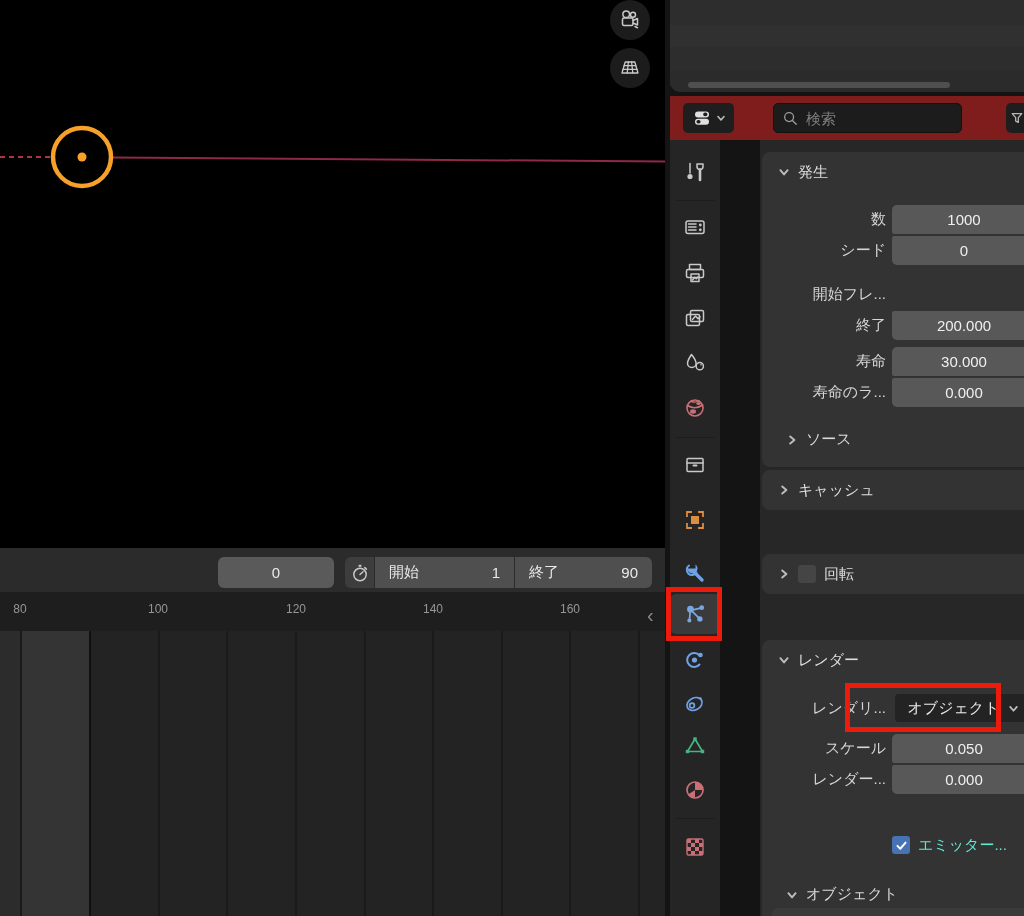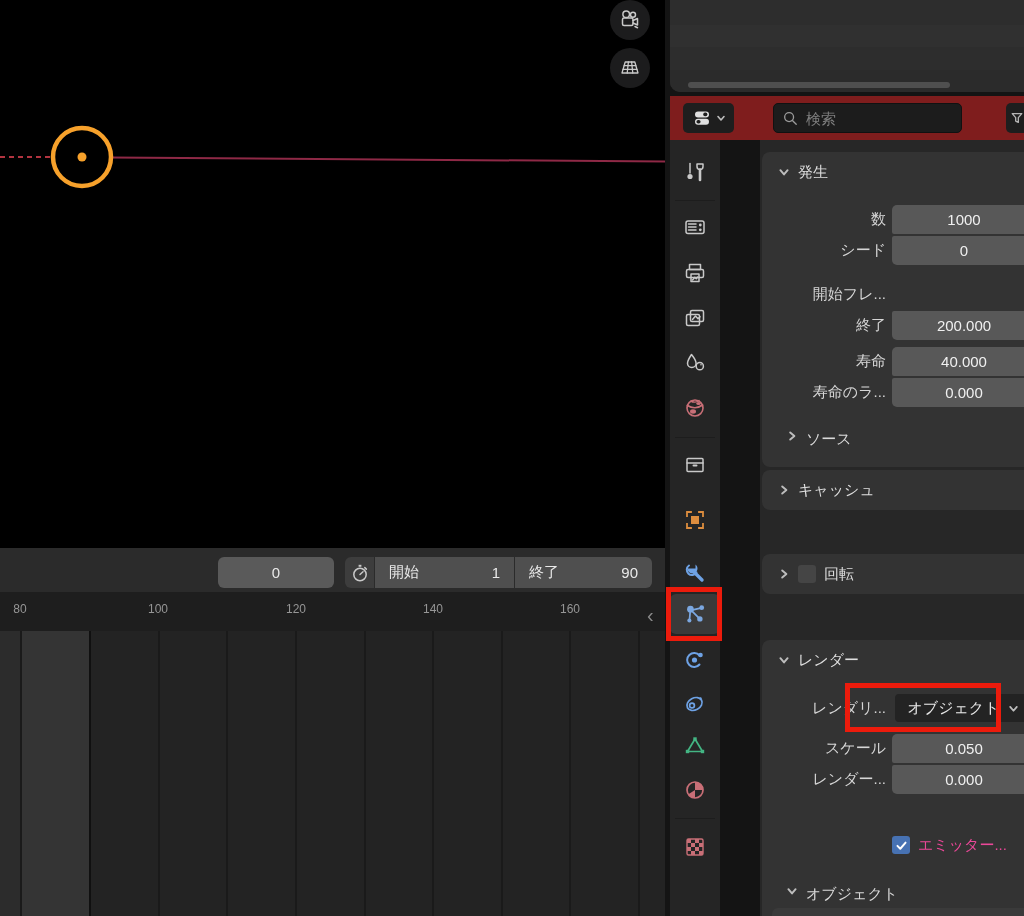--- a/index.html
+++ b/index.html
@@ -67,21 +67,21 @@
              color:#d6d6d6;white-space:nowrap;overflow:hidden;}
   .field{position:absolute;left:130px;width:144px;height:29px;background:#585858;
          display:flex;align-items:center;justify-content:center;font-size:15px;color:#f0f0f0;}
   .fld-top{border-radius:5px 5px 2px 2px;}
   .fld-bot{border-radius:2px 2px 5px 5px;}
   .dropdown{position:absolute;left:133px;width:136px;height:28px;background:#232323;
             border-radius:4px;display:flex;align-items:center;justify-content:center;
             gap:8px;font-size:15px;color:#e8e8e8;}
   .anim-dot{position:absolute;left:287px;width:8px;height:8px;border-radius:50%;
             background:#cccccc;}
-  .subpanel-header{position:absolute;left:24px;display:flex;gap:8px;
+  .subpanel-header{position:absolute;left:24px;display:flex;align-items:center;gap:8px;
                    font-size:15px;color:#d9d9d9;}
   .checkbox{width:18px;height:18px;border-radius:3px;display:flex;align-items:center;
             justify-content:center;}
   .cb-on{background:#4772b3;}
   .cb-off{background:#454545;}
   
   .red-box{position:absolute;border:5px solid #ec1b0c;box-sizing:border-box;z-index:50;}
   
   svg{display:block;}
   .stroke-gray{stroke:#c9c9c9;fill:none;stroke-width:1.5;stroke-linecap:round;stroke-linejoin:round;}
@@ -371,21 +371,21 @@
       <div class="row" style="top:159px">
         <span class="row-label">終了</span>
         <div class="field fld-bot">
             <span>200.000</span>
           </div>
 
       </div>
       <div class="row" style="top:195px">
         <span class="row-label">寿命</span>
         <div class="field fld-top">
-            <span>40.000</span>
+            <span>30.000</span>
           </div>
         <span class="anim-dot" style="visibility: visible;"></span>
       </div>
       <div class="row" style="top:226px">
         <span class="row-label">寿命のラ...</span>
         <div class="field fld-bot">
             <span>0.000</span>
           </div>
         <span class="anim-dot" style="visibility: visible;"></span>
       </div>
@@ -451,21 +451,21 @@
           </div>
         <span class="anim-dot"></span>
       </div>
 
       <div class="row" style="top:196px;height:18px">
         <span class="checkbox cb-on" style="position:absolute;left:130px">
           <svg width="13" height="13" viewBox="0 0 16 16" style="stroke:#fff;fill:none;stroke-width:2.4;stroke-linecap:round;stroke-linejoin:round">
               <polyline points="3,8.5 6.5,12 13,4.5"></polyline>
             </svg>
         </span>
-        <span style="position:absolute;left:156px;font-size:15px;color:#ec4899;white-space:nowrap">エミッター...</span>
+        <span style="position:absolute;left:156px;font-size:15px;color:#5eead4;white-space:nowrap">エミッター...</span>
         <span class="anim-dot" style="top:5px"></span>
       </div>
 
       <div class="subpanel-header" style="top:245px">
         <svg width="12" height="12" viewBox="0 0 10 10" class="chev">
             <polyline points="2,3.5 5,7 8,3.5"></polyline>
           </svg>
         <span>オブジェクト</span>
       </div>
       <div style="position:absolute;left:10px;right:0;top:268px;height:8px;background:#3a3a3a;border-radius:6px 0 0 0"></div>

